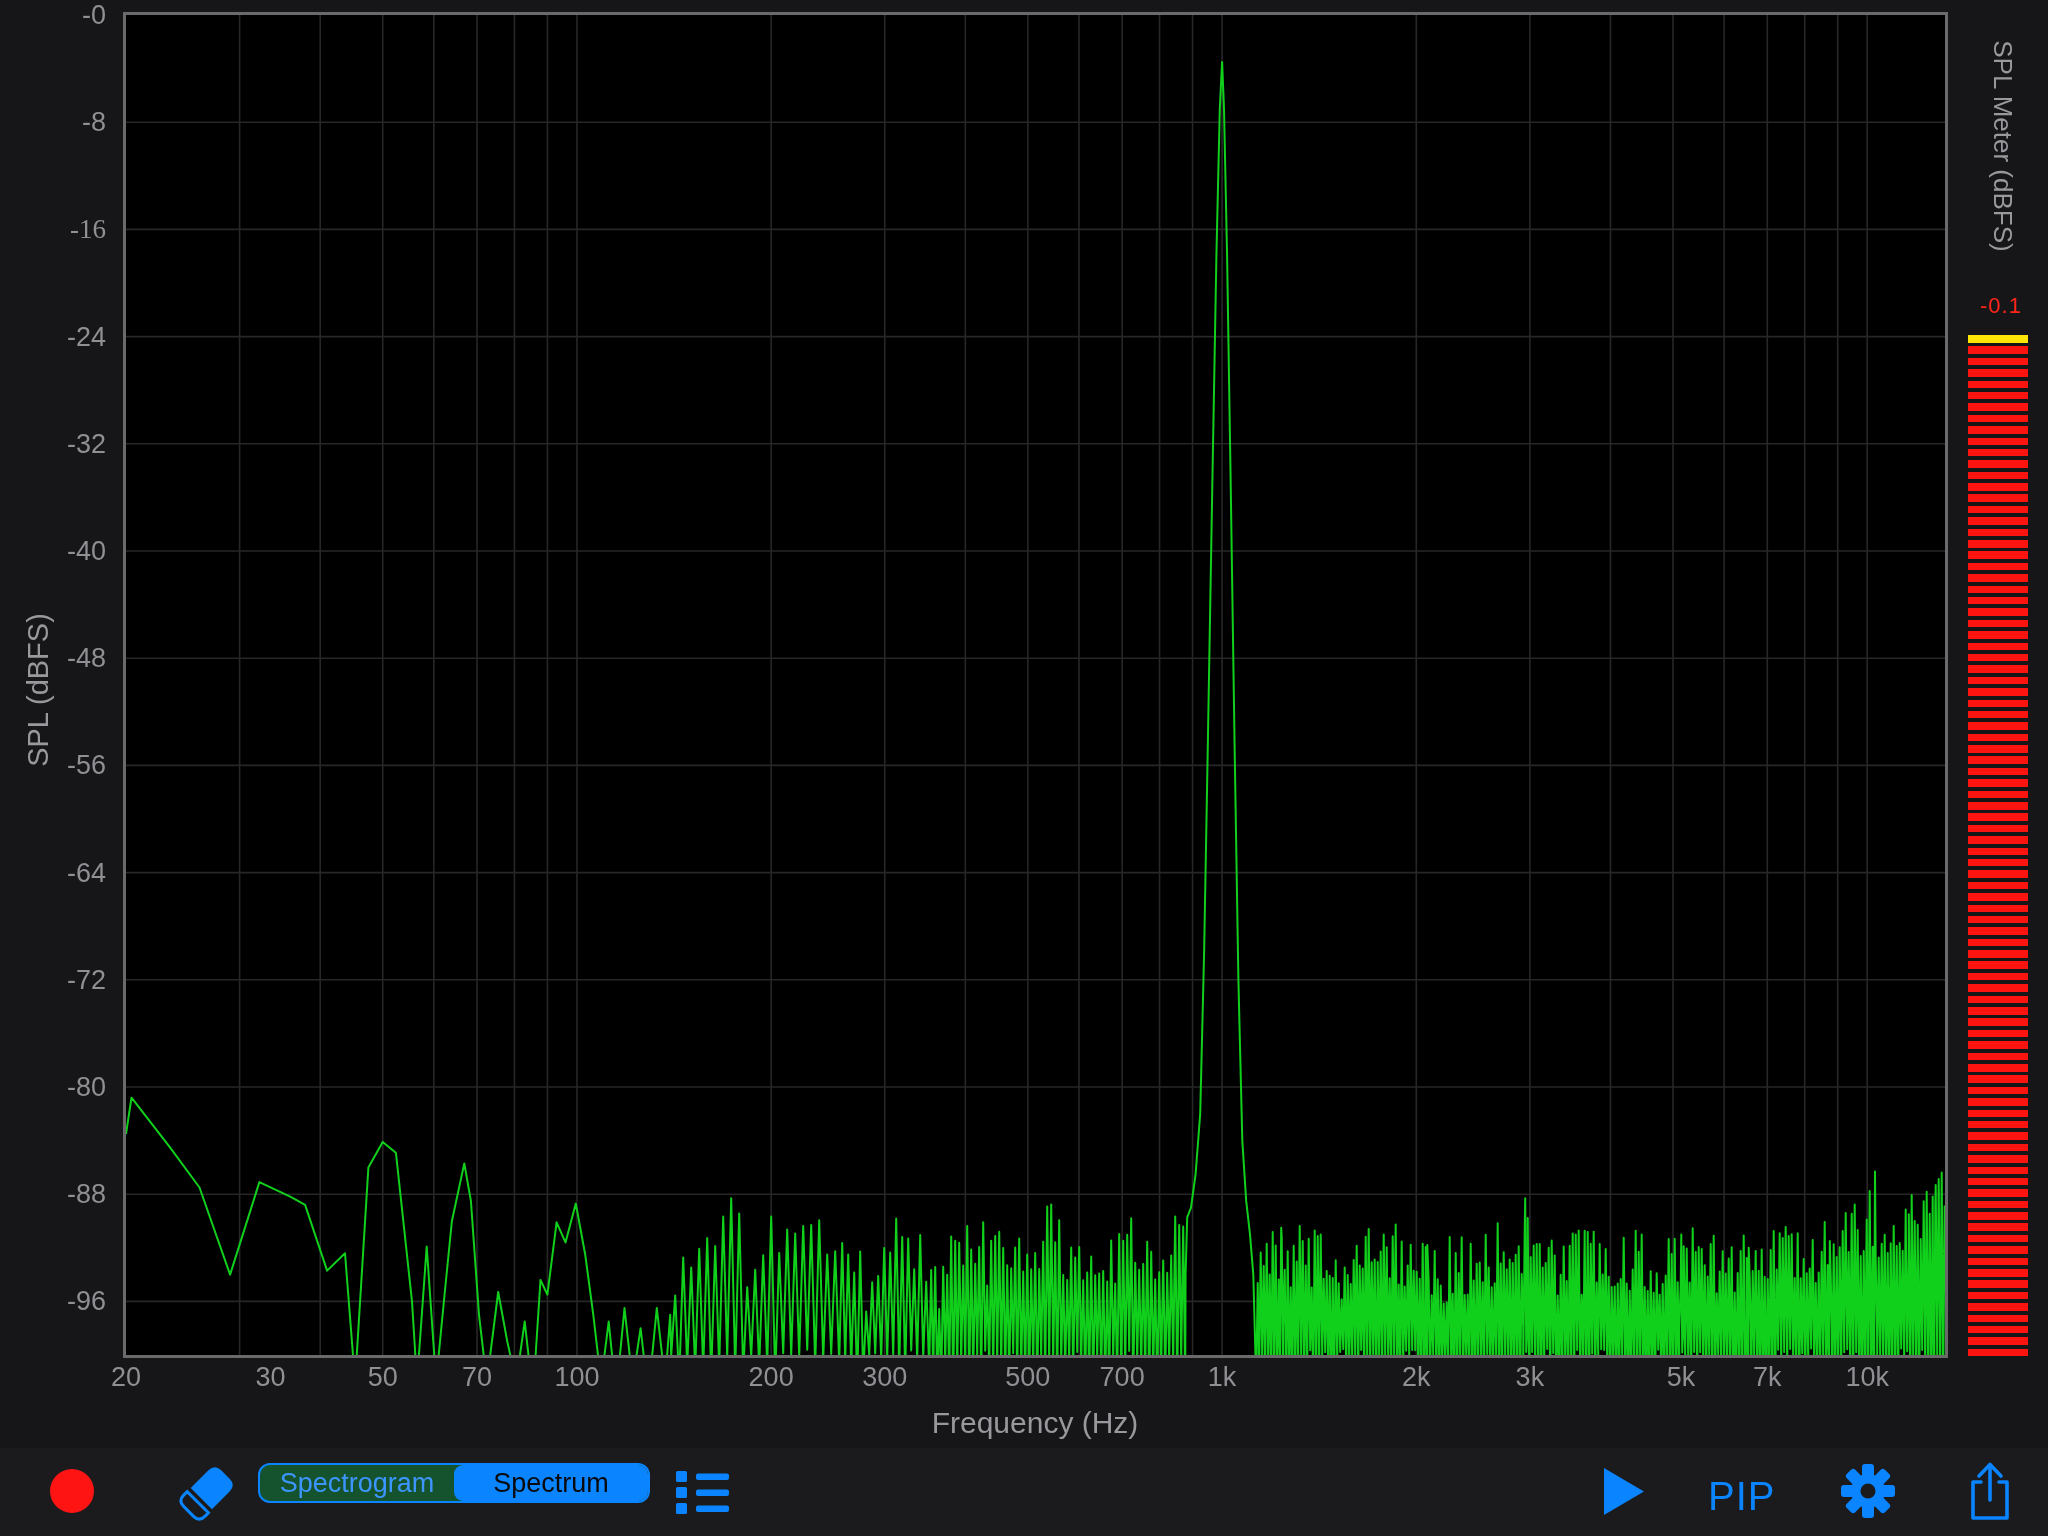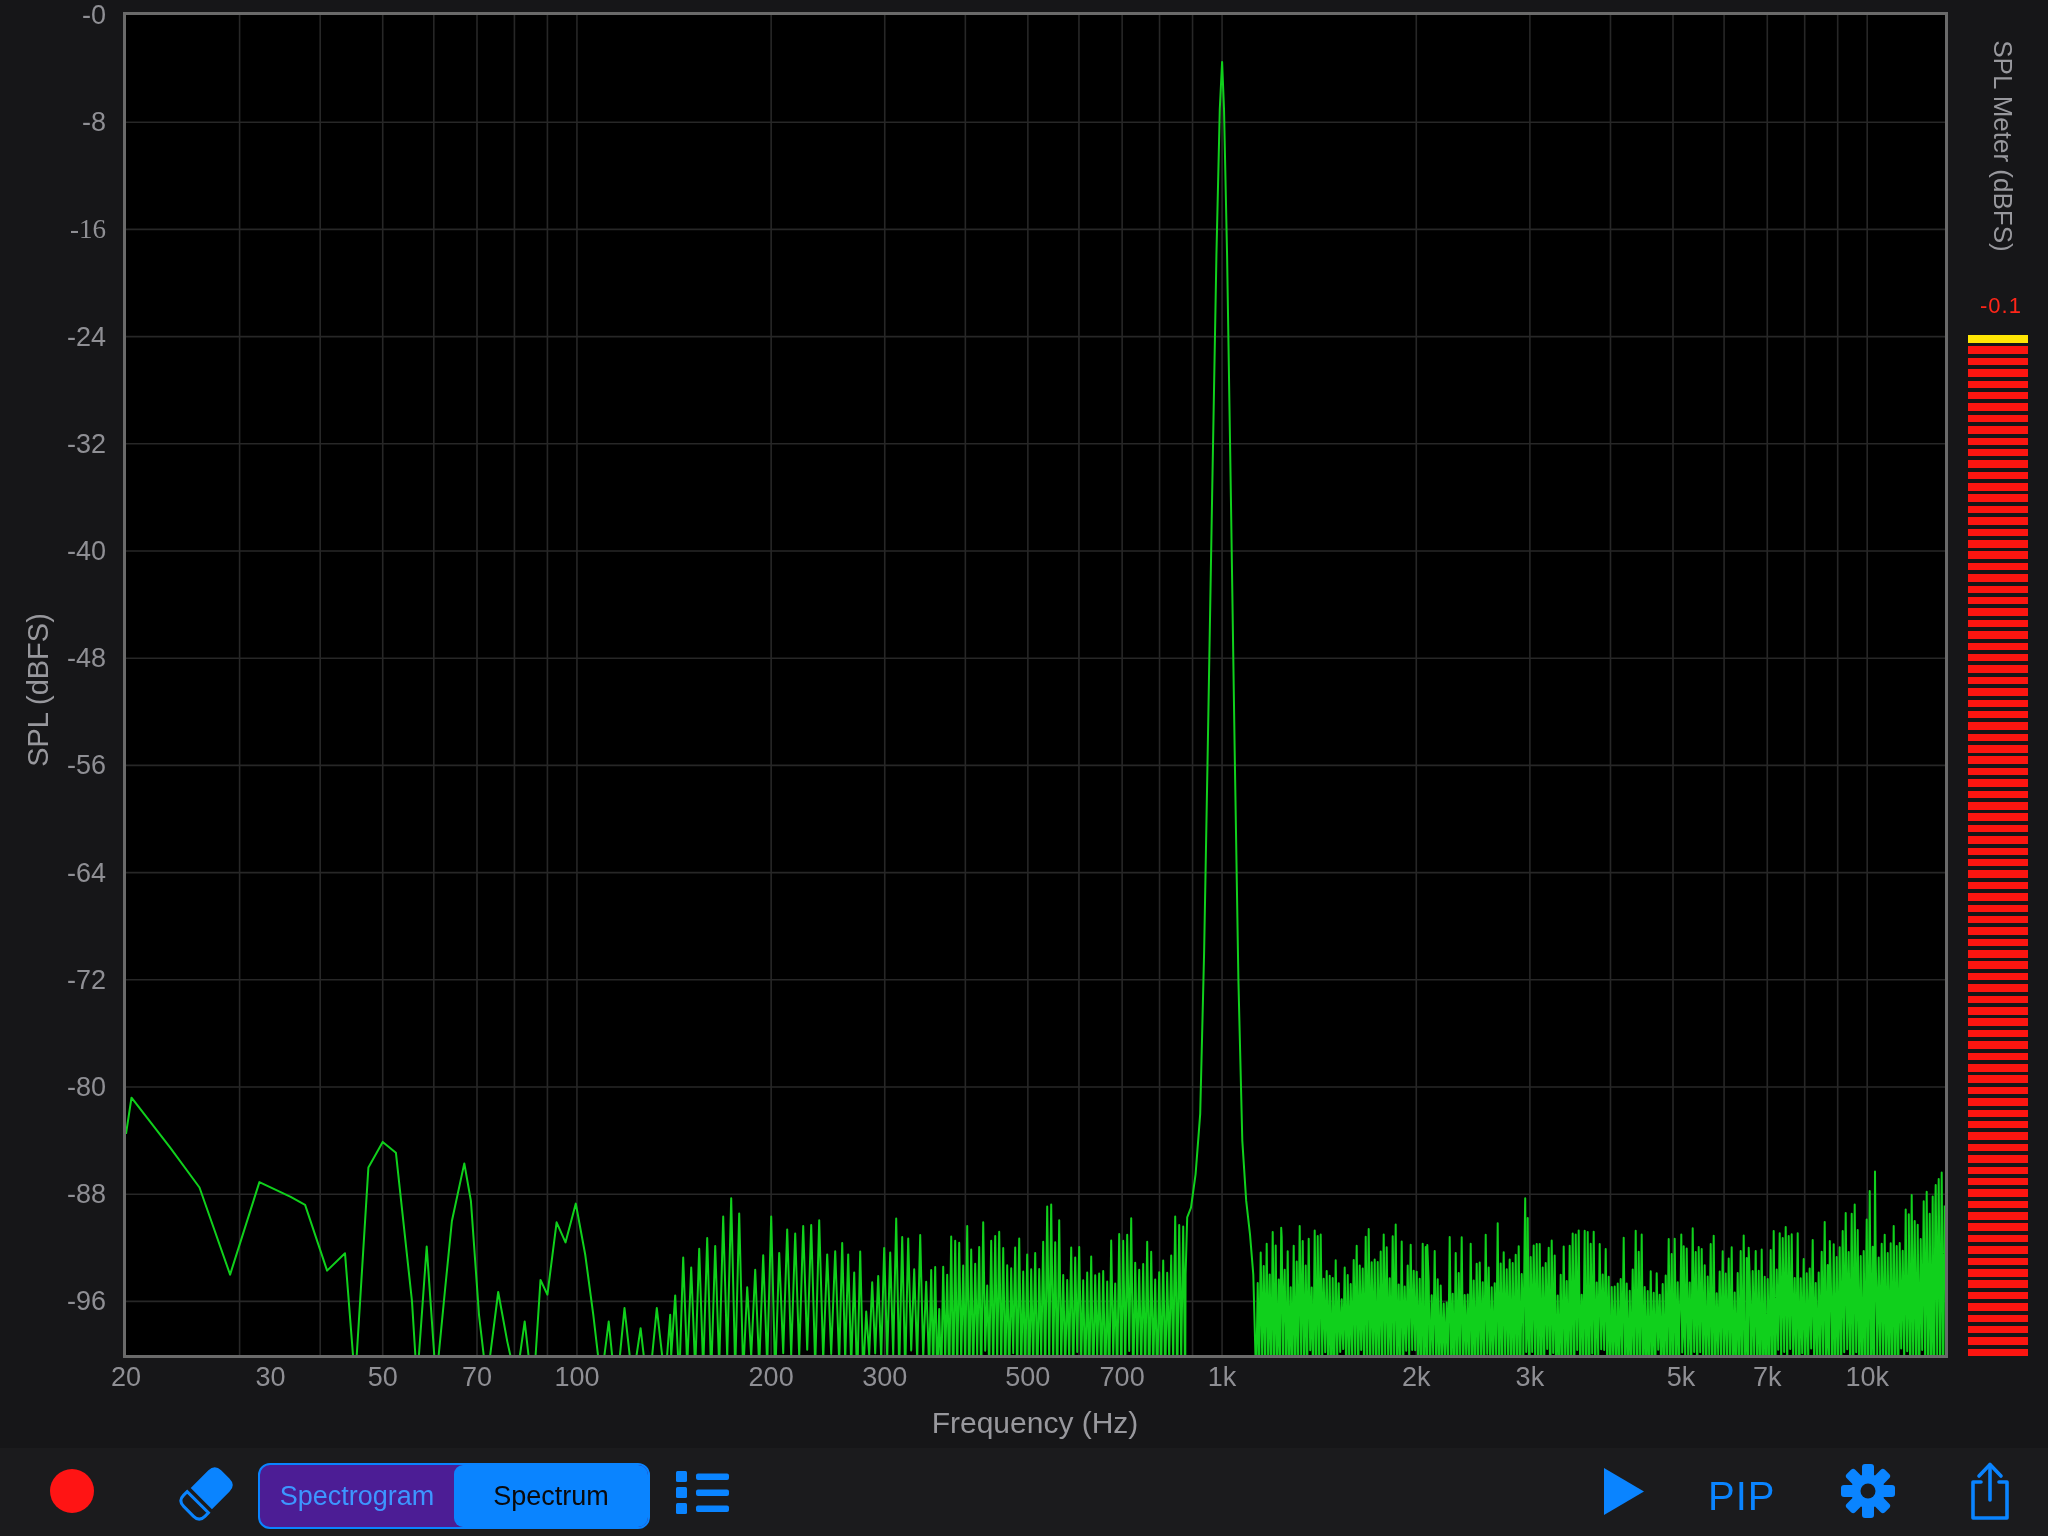--- a/index.html
+++ b/index.html
@@ -37,23 +37,23 @@
   .meter{position:absolute;left:1968px;top:335px;width:60px;}
   .meter-seg{width:60px;height:7.5px;margin-bottom:3.9px;background:var(--meter-red,#fc1510);}
   .meter-seg.top{background:var(--meter-yellow,#ffe604);}
   .toolbar{
     position:absolute;left:0;top:1448px;width:2048px;height:88px;
     background:var(--toolbar-bg,#1b1b1d);
   }
   .tb-btn{position:absolute;background:none;border:none;padding:0;margin:0;cursor:pointer;}
   .record-dot{width:44px;height:44px;border-radius:50%;background:var(--record-red,#ff1414);}
   .seg-control{
-    position:absolute;left:258px;top:15px;width:392px;height:66px;
+    position:absolute;left:258px;top:15px;width:392px;height:40px;
     border:2px solid var(--accent,#0a84ff);border-radius:12px;
-    background:#4c1d95;display:flex;overflow:hidden;box-sizing:border-box;
+    background:#14532d;display:flex;overflow:hidden;box-sizing:border-box;
   }
   .seg{
     flex:1;display:flex;align-items:center;justify-content:center;
     font-size:27px;color:#3d96ff;background:transparent;border:none;cursor:pointer;
     font-family:inherit;
   }
   .seg.selected{background:var(--accent,#0a84ff);color:#0a0a0c;border-radius:9px;}
   .pip-label{color:var(--accent,#0a84ff);font-size:40px;letter-spacing:1px;}
   .icon-svg{display:block;}
 </style>

